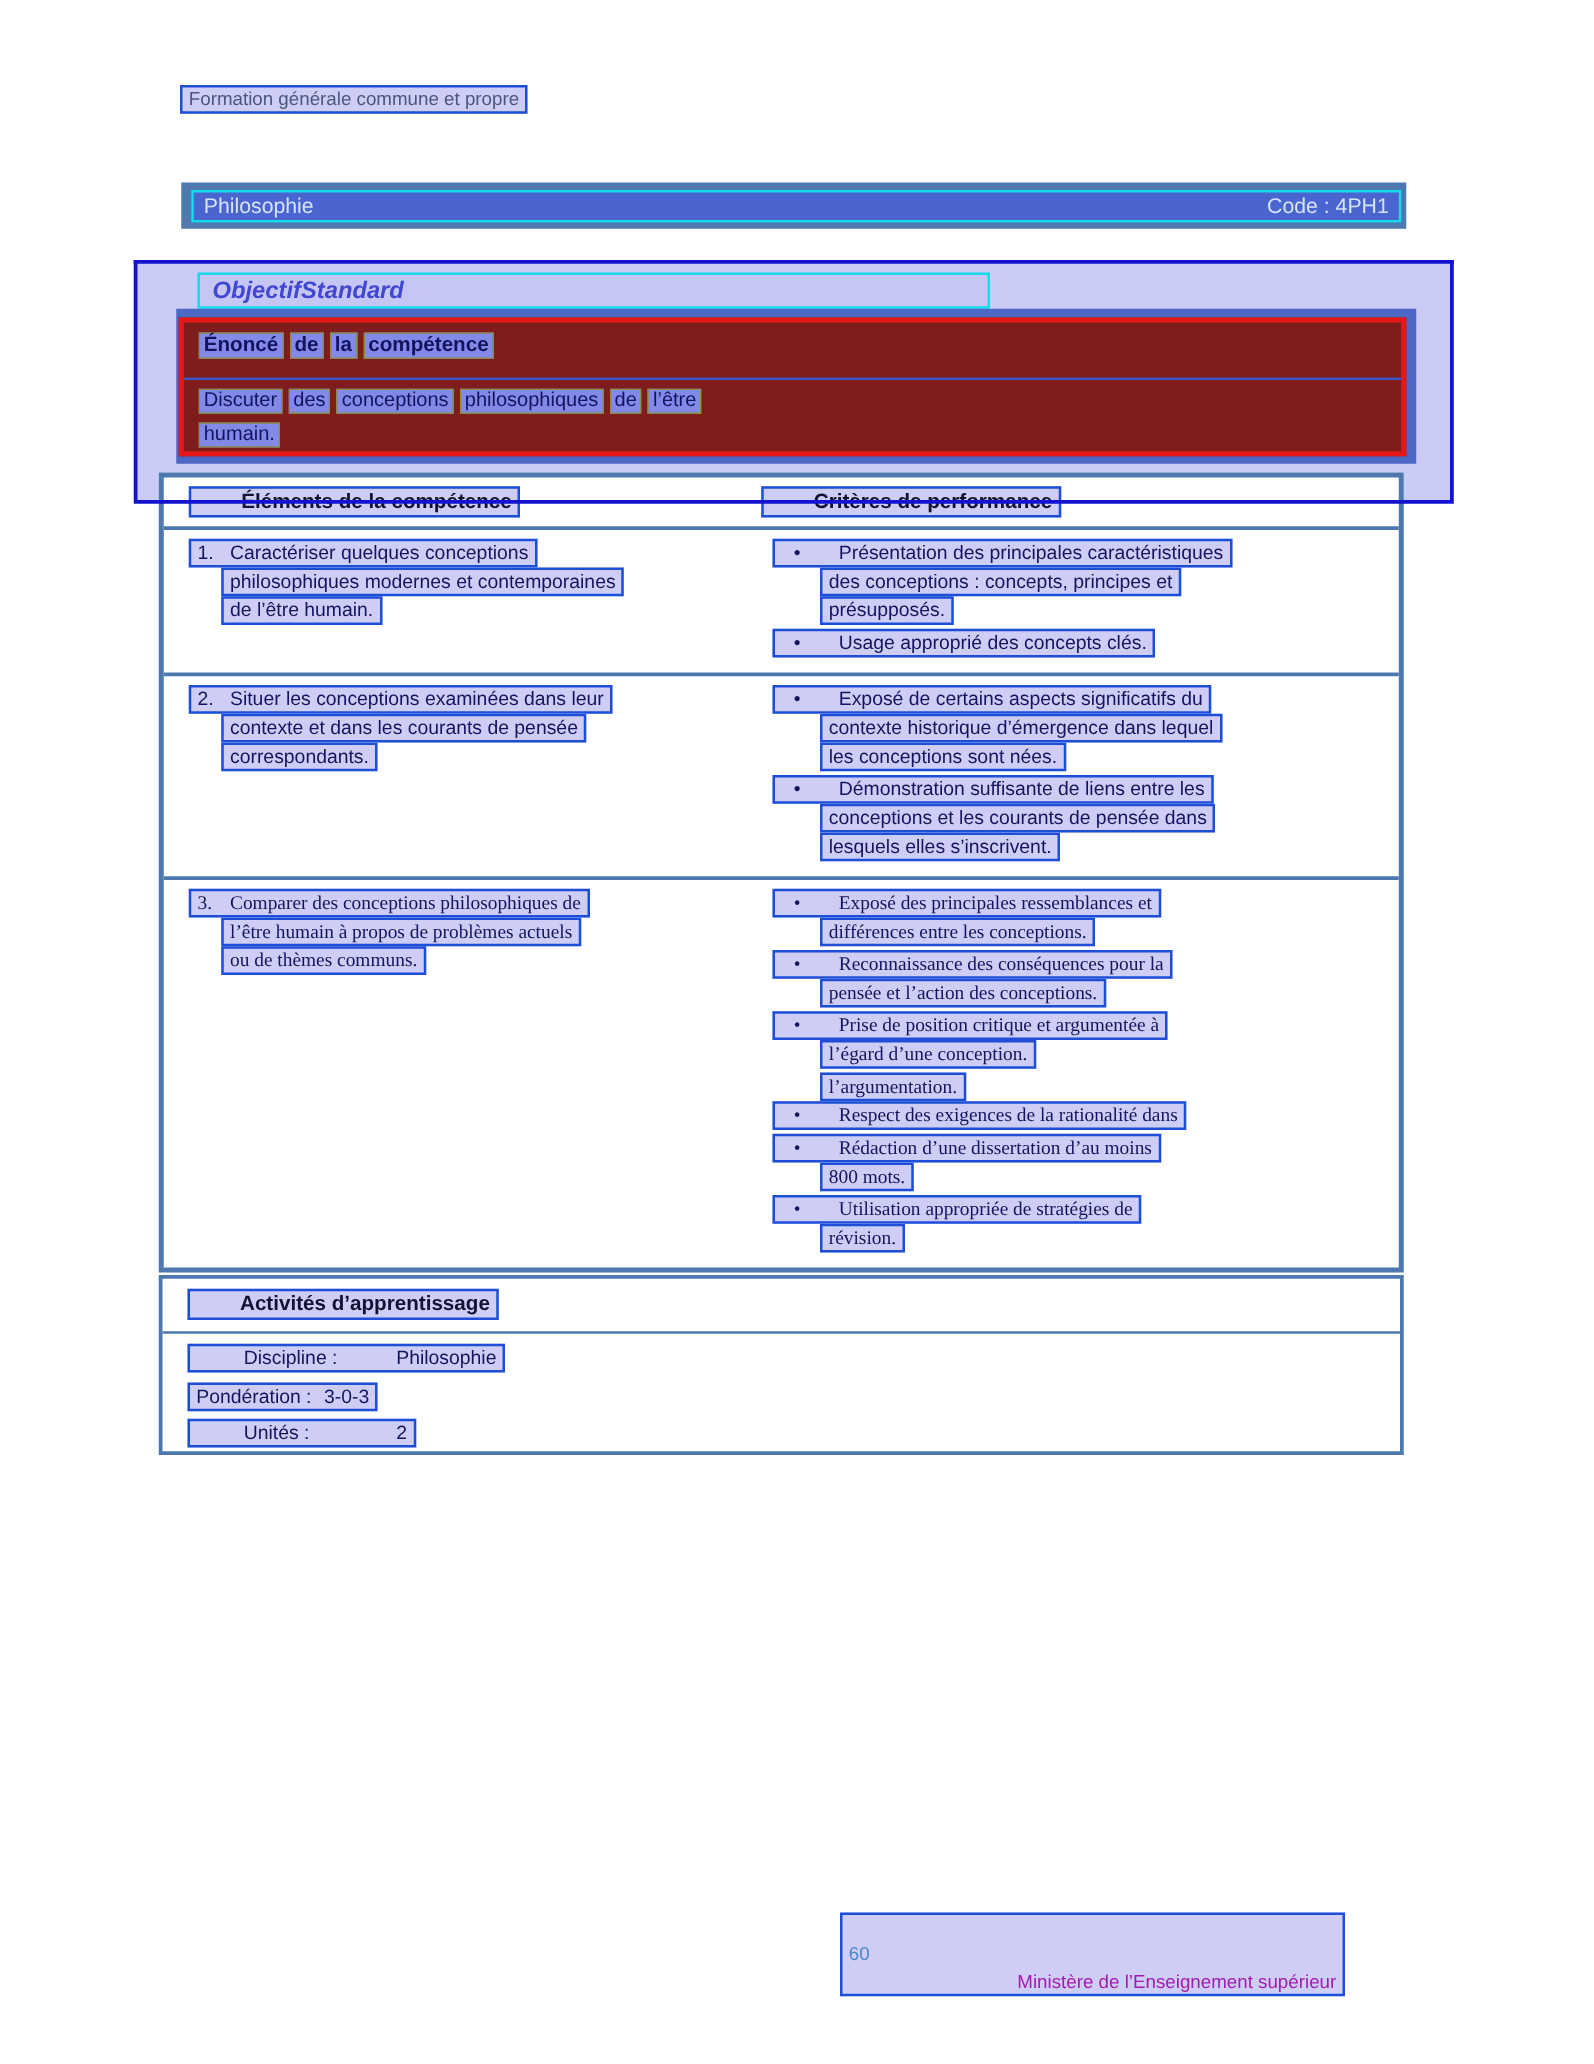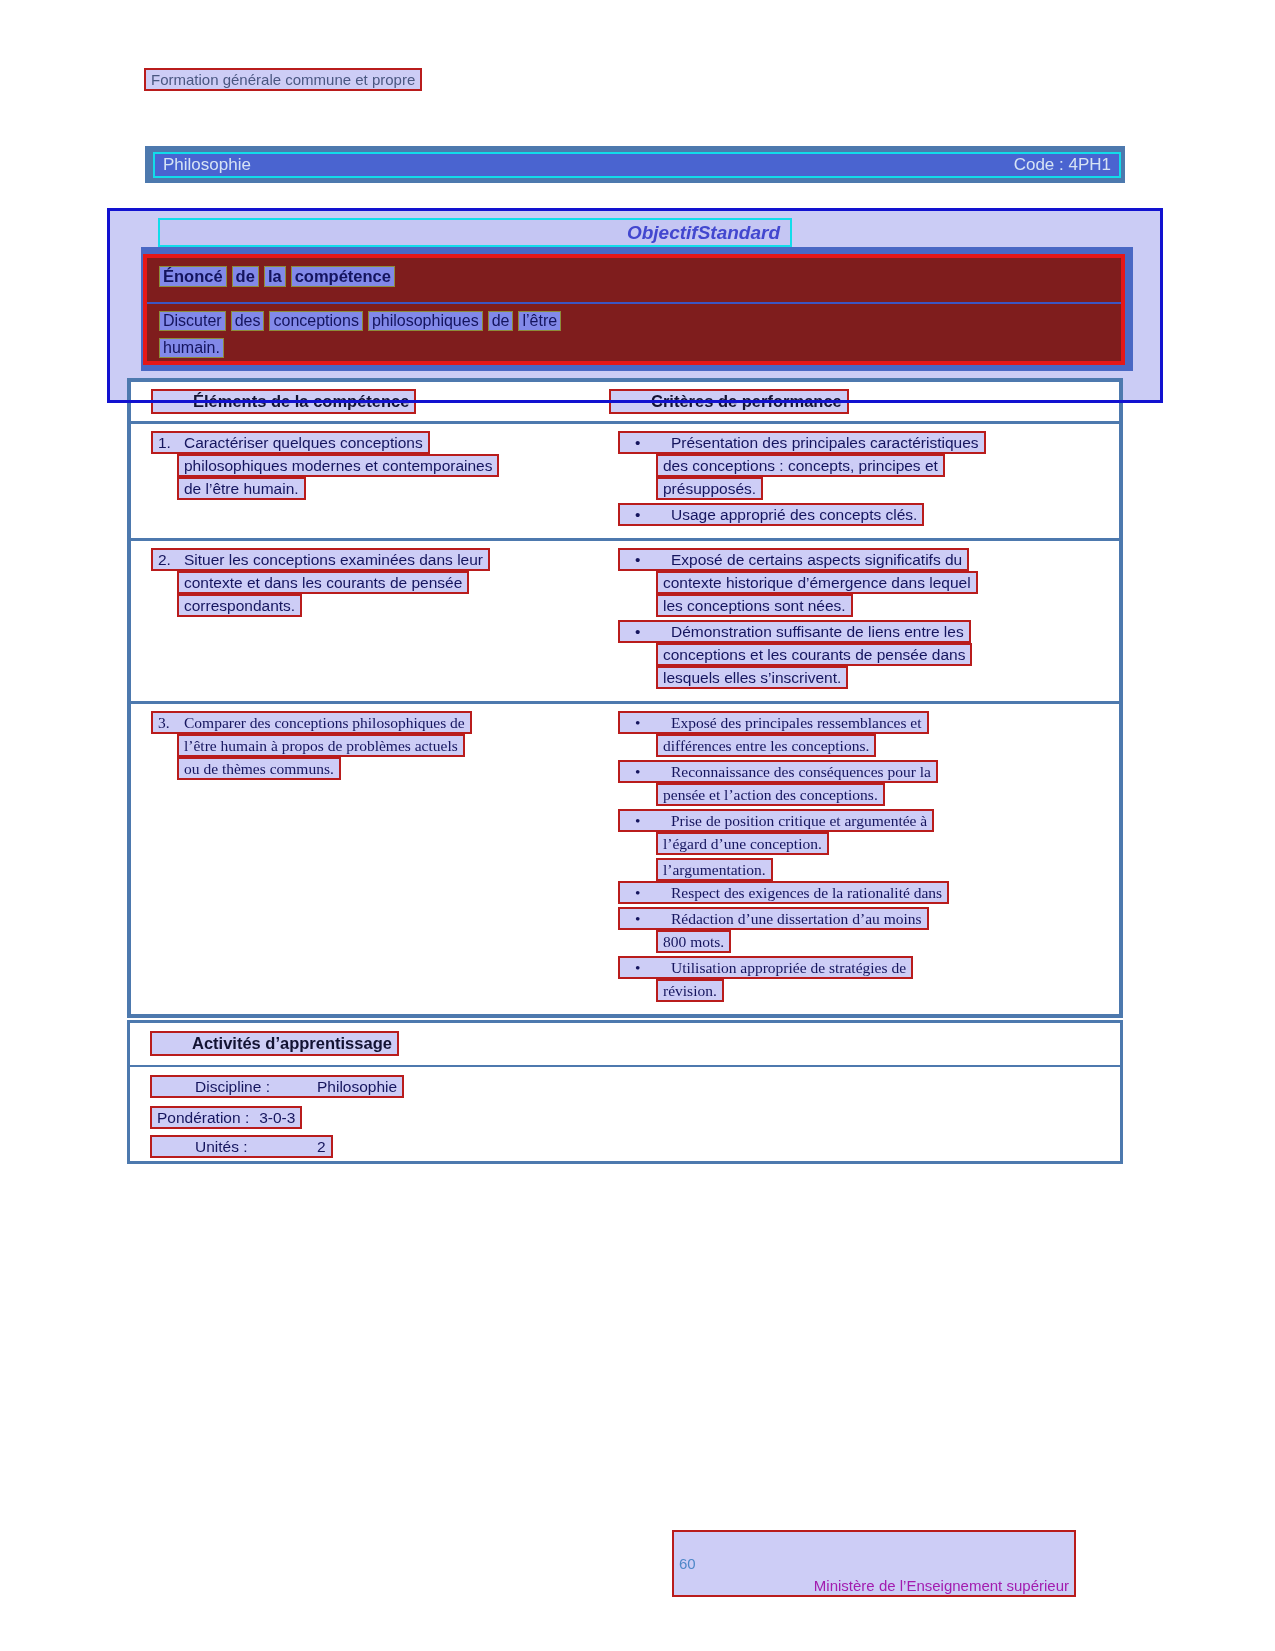--- a/index.html
+++ b/index.html
@@ -7,21 +7,21 @@
     position:relative;
     width:1275px;height:1651px;
     background:#ffffff;
     font-family:"Liberation Sans", sans-serif;
     color:#15155e;
   }
   
   .hl{
     display:inline-block;
     background:#cdcdf6;
-    border:2px solid #b91c1c;
+    border:2px solid #1d4ed8;
     padding:1px 5px;
     font-size:15.5px;
     line-height:17px;
     color:#15155e;
     white-space:nowrap;
   }
   .hl.bold{font-weight:bold;font-size:16.5px;line-height:19px;color:#121232;padding-left:40px;}
 
   
   .top-label{position:absolute;left:144px;top:68px;font-size:15px;line-height:17px;color:#4a5781;}
@@ -39,21 +39,21 @@
   .obj-container{
     position:absolute;left:107px;top:208px;width:1050px;height:189px;
     background:#cbccf5;
     border:3px solid #1212d0;border-bottom:none;
     z-index:1;
   }
   .obj-bottom-line{position:absolute;left:107px;top:400px;width:1056px;height:3px;background:#1212d0;z-index:10;}
   .obj-strip{
     position:absolute;left:48px;top:7px;width:610px;height:25px;
     background:#c5c6f3;border:2px solid #12dcea;
-    display:flex;justify-content:flex-end;align-items:center;
+    display:flex;justify-content:flex-start;align-items:center;
     padding:0 10px;
     font-size:19px;font-weight:bold;font-style:italic;color:#4247cf;
   }
   .blue-frame{position:absolute;left:31px;top:36px;width:992px;height:124px;background:#4a68c4;}
   .red-box{
     position:absolute;left:2px;top:7px;width:974px;height:103px;
     background:#7f1d1d;border:4px solid #e61717;
   }
   .enonce-title{position:absolute;left:12px;top:8px;font-weight:bold;font-size:16.5px;}
   .enonce-divider{position:absolute;left:0;top:44px;width:100%;height:2px;background:#3b55c4;}

